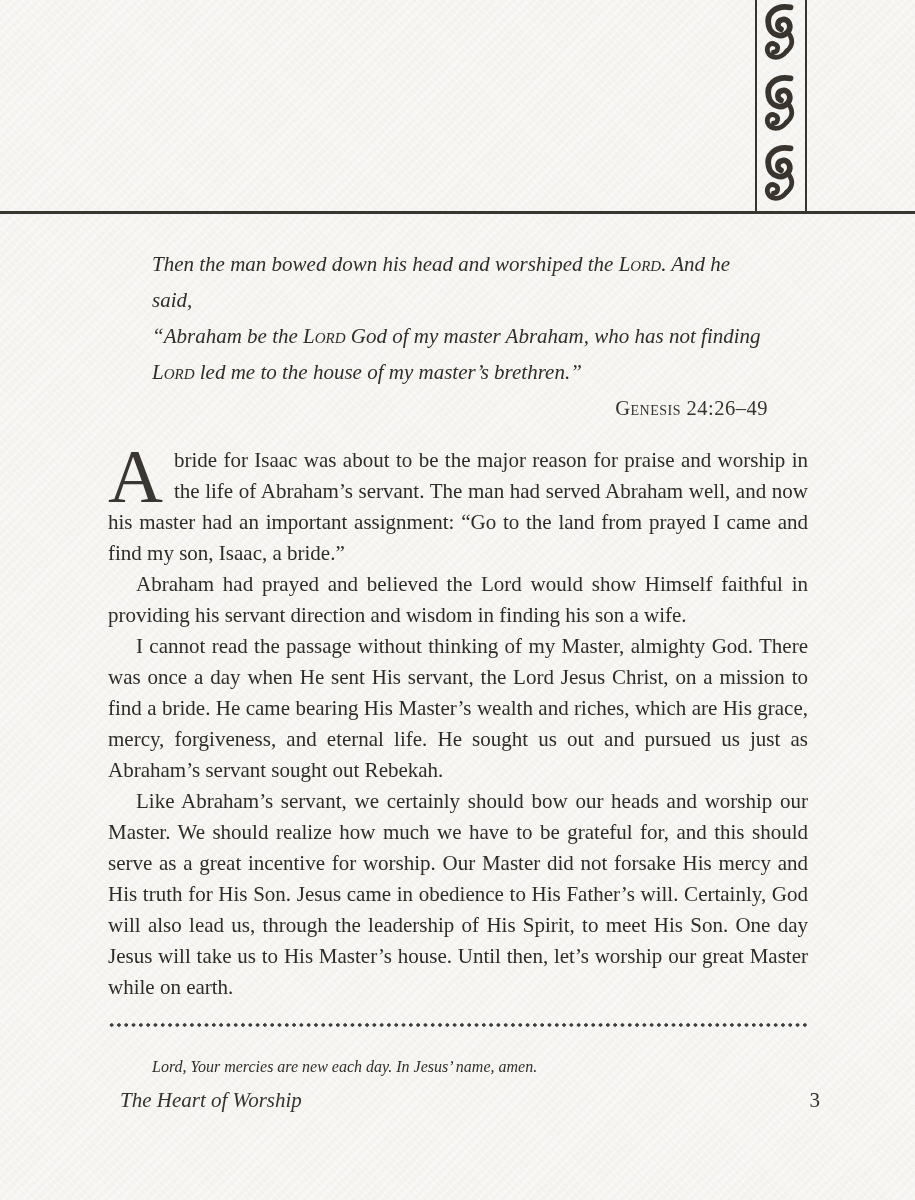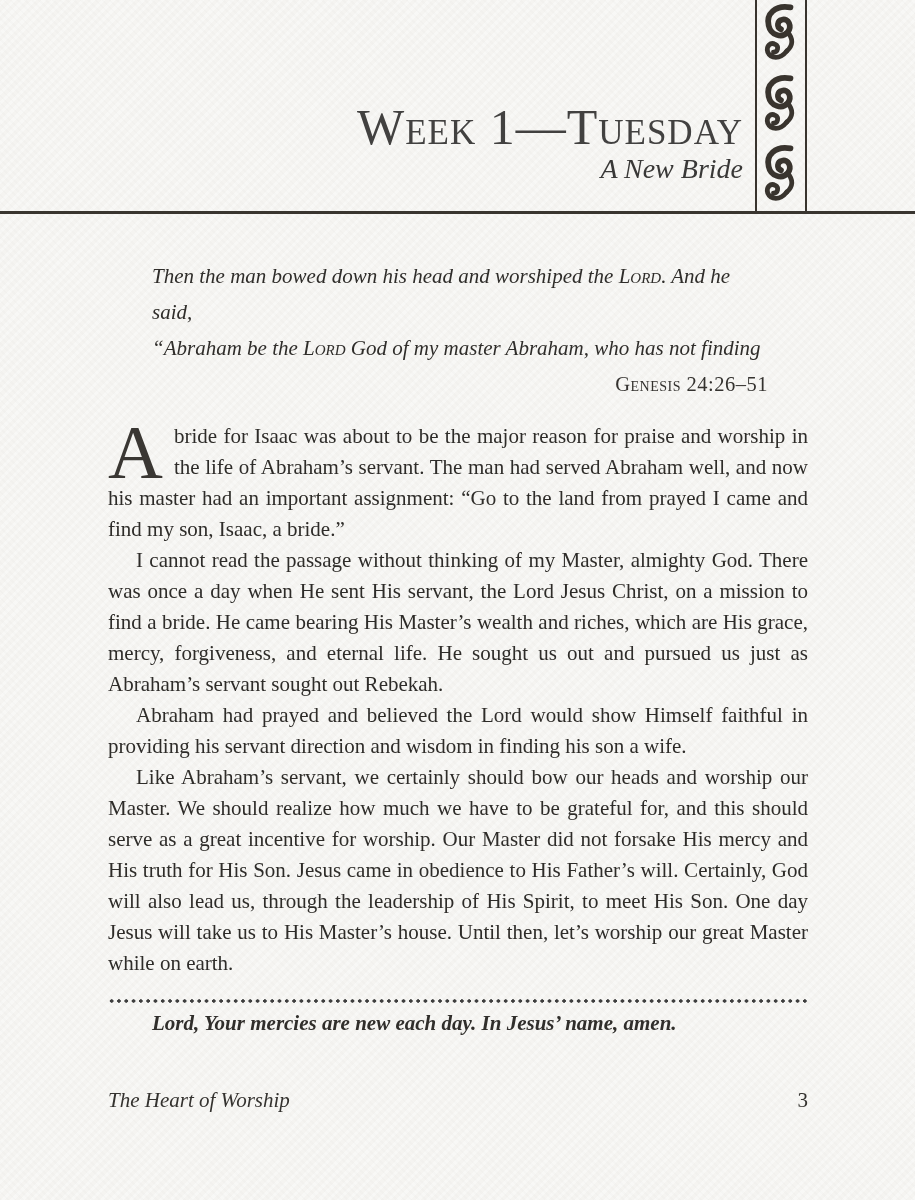--- a/index.html
+++ b/index.html
@@ -44,21 +44,21 @@
     justify-content:space-between;
     padding:2px 0 4px 0;box-sizing:border-box;
   }
   .fleuron{display:block;}
   .top-rule{
     position:absolute;top:211px;left:0;width:915px;height:3px;
     background:#39352f;
   }
   
   .main{
-    position:absolute;left:108px;top:258px;width:700px;
+    position:absolute;left:108px;top:246px;width:700px;
   }
   .epigraph{
     margin-left:44px;width:616px;
     font-style:italic;
     font-size:21px;line-height:36px;
     color:#2f2d2a;
   }
   .sc{font-variant:small-caps;}
   .attribution{
     margin-left:44px;width:616px;
@@ -86,29 +86,28 @@
   }
   .dotted-divider{
     margin-top:20px;
     height:4px;width:700px;
     background-image:radial-gradient(circle, #3e3e3e 1.5px, rgba(0,0,0,0) 1.9px);
     background-size:7.3px 4px;
     background-position:0 50%;
     background-repeat:repeat-x;
   }
   .prayer{
-    margin:5px 0 0 44px;
+    margin:25px 0 0 44px;
     font-style:italic;
-    font-size:21px;line-height:30px;
+    font-size:16px;line-height:30px;
     color:#302e2b;
-    font-weight:bold;
   }
   
   .footer{
-    position:absolute;left:108px;top:1088px;width:700px;
+    position:absolute;left:120px;top:1088px;width:700px;
     display:flex;justify-content:space-between;align-items:baseline;
   }
   .footer-title{font-style:italic;font-size:21px;color:#34322f;}
   .footer-page{font-size:21px;color:#34322f;}
 </style>
 </head>
 <body>
 
 <div class="page">
 
@@ -123,39 +122,36 @@
       <path d="M27 30 C 33 37, 33 44, 26 50" stroke-width="5"></path>
       <path d="M26 50 C 19 59, 9 58, 6 51 C 4 45, 9 40, 14 43 C 18 45, 17 51, 12 51" stroke-width="5"></path>
     </svg>
     <svg class="fleuron" width="38" height="64" viewBox="0 0 40 64" fill="none" stroke="#39342e" stroke-linecap="round" stroke-linejoin="round">
       <path d="M30 4 C 14 1, 4 11, 7 23 C 9 33, 21 37, 27 30 C 32 24, 28 15, 21 17 C 16 18, 15 25, 20 27" stroke-width="6"></path>
       <path d="M27 30 C 33 37, 33 44, 26 50" stroke-width="5"></path>
       <path d="M26 50 C 19 59, 9 58, 6 51 C 4 45, 9 40, 14 43 C 18 45, 17 51, 12 51" stroke-width="5"></path>
     </svg>
   </div>
 
-  <div class="header">
-    <div class="header-title">Week 1—Tuesday</div>
-    <div class="header-subtitle">A New Bride</div>
-  </div>
 
   <div class="top-rule"></div>
 
   <div class="main">
 
     <div class="epigraph">
       <div><span>Then the man bowed down his head and worshiped the </span><span class="sc">Lord</span><span>. And he said,</span></div>
       <div><span>“Abraham be the </span><span class="sc">Lord</span><span> God of my master Abraham, who has not finding</span></div>
+      <div><span class="sc">Lord</span><span> led me to the house of my master’s brethren.”</span></div>
     </div>
-    <div class="attribution">Genesis 24:26–51</div>
+    <div class="attribution">Genesis 24:26–49</div>
 
     <div class="bodytext">
       <p><span class="dropcap">A</span><span>bride for Isaac was about to be the major reason for praise and worship in the life of Abraham’s servant. The man had served Abraham well, and now his master had an important assignment: “Go to the land from prayed I came and find my son, Isaac, a bride.”</span></p>
+      <p>Abraham had prayed and believed the Lord would show Himself faithful in providing his servant direction and wisdom in finding his son a wife.</p>
       <p>I cannot read the passage without thinking of my Master, almighty God. There was once a day when He sent His servant, the Lord Jesus Christ, on a mission to find a bride. He came bearing His Master’s wealth and riches, which are His grace, mercy, forgiveness, and eternal life. He sought us out and pursued us just as Abraham’s servant sought out Rebekah.</p>
-      <p>Abraham had prayed and believed the Lord would show Himself faithful in providing his servant direction and wisdom in finding his son a wife.</p>
       <p>Like Abraham’s servant, we certainly should bow our heads and worship our Master. We should realize how much we have to be grateful for, and this should serve as a great incentive for worship. Our Master did not forsake His mercy and His truth for His Son. Jesus came in obedience to His Father’s will. Certainly, God will also lead us, through the leadership of His Spirit, to meet His Son. One day Jesus will take us to His Master’s house. Until then, let’s worship our great Master while on earth.</p>
     </div>
 
     <div class="dotted-divider"></div>
 
     <div class="prayer">Lord, Your mercies are new each day. In Jesus’ name, amen.</div>
   </div>
 
   <div class="footer">
     <span class="footer-title">The Heart of Worship</span>

